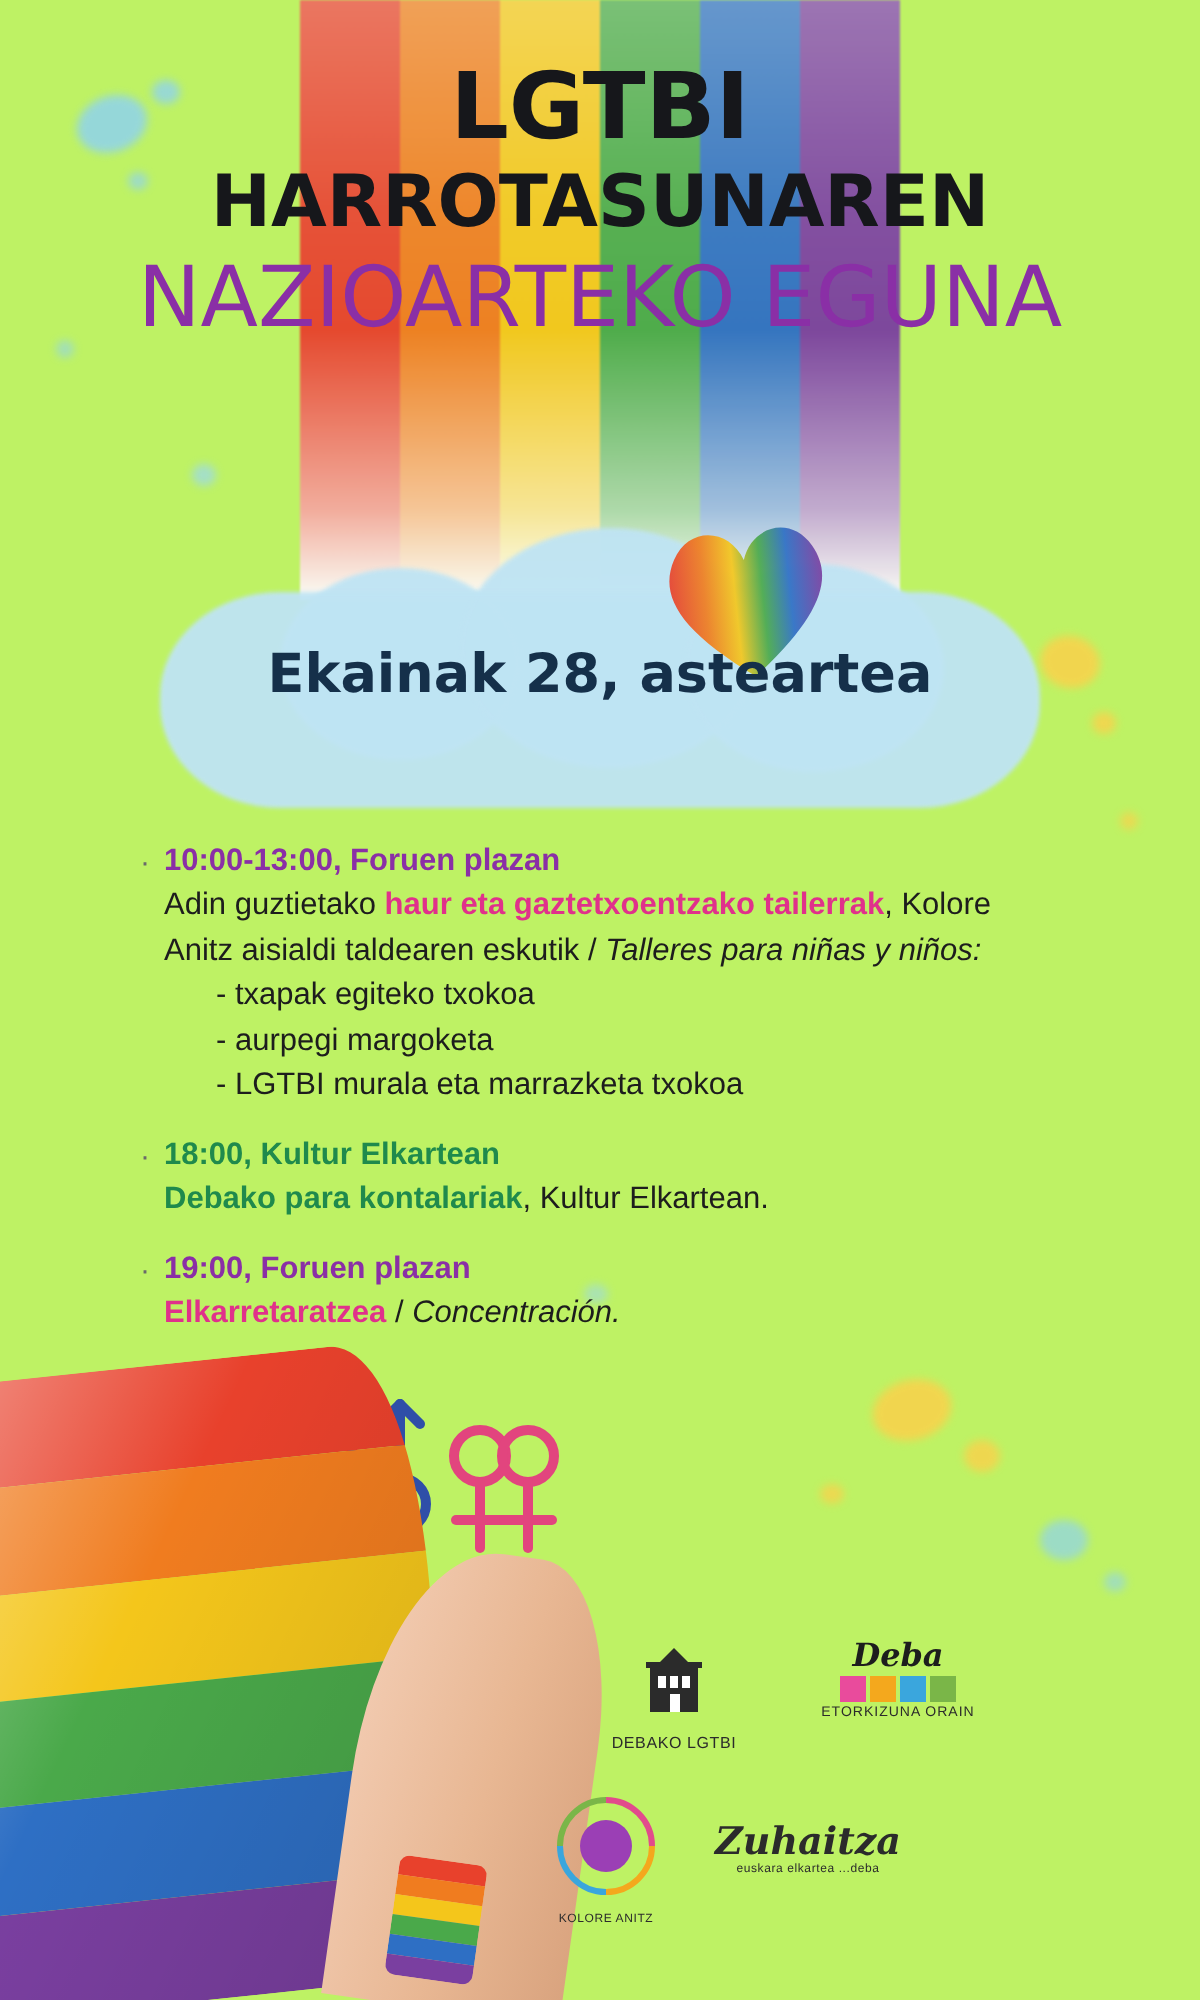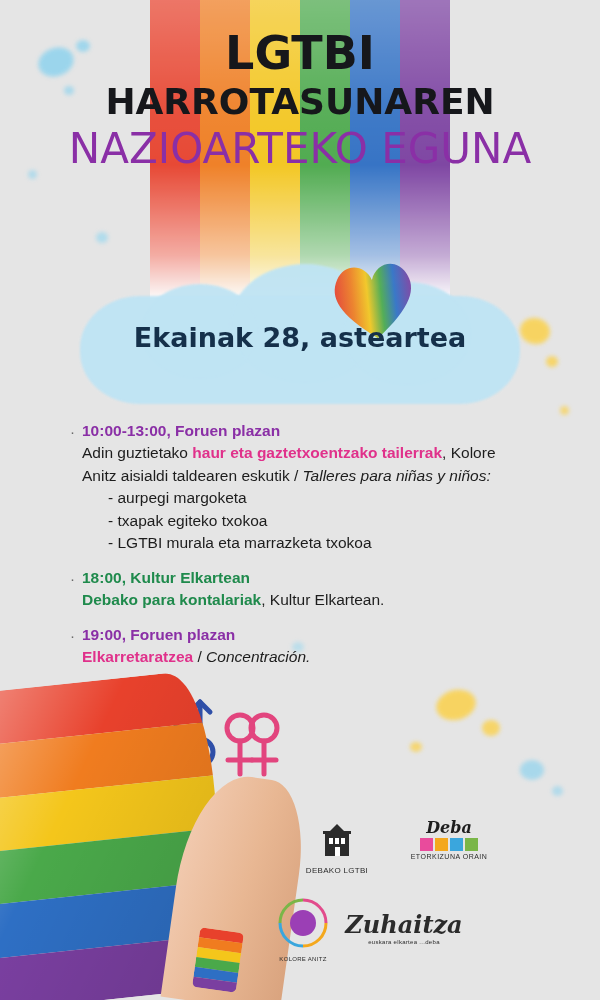--- a/index.html
+++ b/index.html
@@ -12,21 +12,21 @@
     background: #ffffff;
     font-family: "Liberation Sans", sans-serif;
     overflow: hidden;
     position: relative;
   }
   .poster {
     position: relative;
     width: 600px;
     height: 1000px;
     overflow: hidden;
-    background: #e5e5e5;
+    background: #bef264;
   }
 
   
   .rainbow-streaks {
     position: absolute;
     left: 150px;
     top: 0;
     width: 300px;
     height: 300px;
     display: flex;
@@ -234,21 +234,21 @@
     font-weight: bold;
     line-height: 1;
   }
   .deba-sub { font-size: 7px; color: #2b2b2b; letter-spacing: 0.5px; }
   .deba-bars { display: flex; justify-content: center; gap: 2px; margin: 2px 0; }
   .deba-bars span { width: 13px; height: 13px; display: block; }
   .zuhaitza {
     font-family: "DejaVu Serif", serif;
     font-weight: bold;
     font-style: italic;
-    font-size: 24px;
+    font-size: 19px;
     color: #2b2b2b;
   }
   .konta-top { font-family:"DejaVu Serif", serif; font-size: 8px; color:#5a3b1f; font-style: italic;}
   .konta-main { font-weight: bold; font-size: 11px; color:#1d1d1d; letter-spacing: 0.4px;}
   .book {
     width: 54px; height: 22px; margin: 2px auto 0;
     background: linear-gradient(to right, #f0d9b5 0 48%, #c9a06a 48% 52%, #f0d9b5 52% 100%);
     border: 1px solid #b08a55;
     border-radius: 3px;
   }
@@ -311,22 +311,22 @@
   <div class="date-line">Ekainak 28, asteartea</div>
 
   <div class="program">
 
     <div class="item">
       <span class="bullet">·</span>
       <div class="head-time">10:00-13:00, Foruen plazan</div>
       <div>
         <span>Adin guztietako </span><span class="hl-pink">haur eta gaztetxoentzako tailerrak</span><span>, Kolore Anitz aisialdi taldearen eskutik / </span><span class="ital">Talleres para niñas y niños:</span>
       </div>
+      <div class="sub">- txapak egiteko txokoa</div>
       <div class="sub">- aurpegi margoketa</div>
-      <div class="sub">- txapak egiteko txokoa</div>
       <div class="sub">- LGTBI murala eta marrazketa txokoa</div>
     </div>
 
     <div class="item">
       <span class="bullet">·</span>
       <div class="head-time green">18:00, Kultur Elkartean</div>
       <div>
         <span class="hl-green">Debako para kontalariak</span><span>, Kultur Elkartean.</span>
       </div>
     </div>

